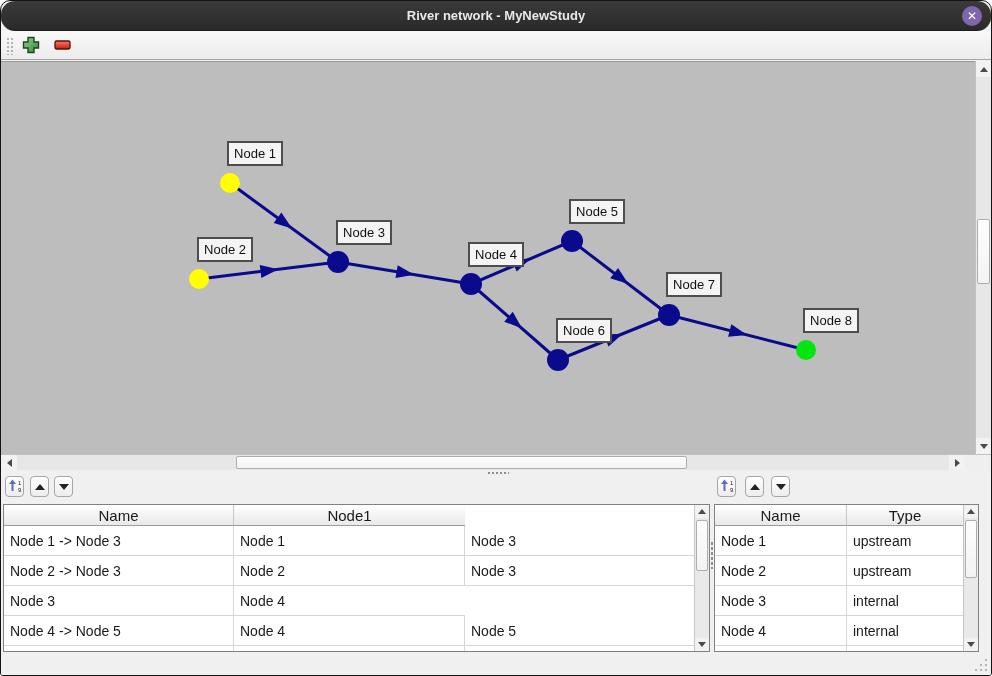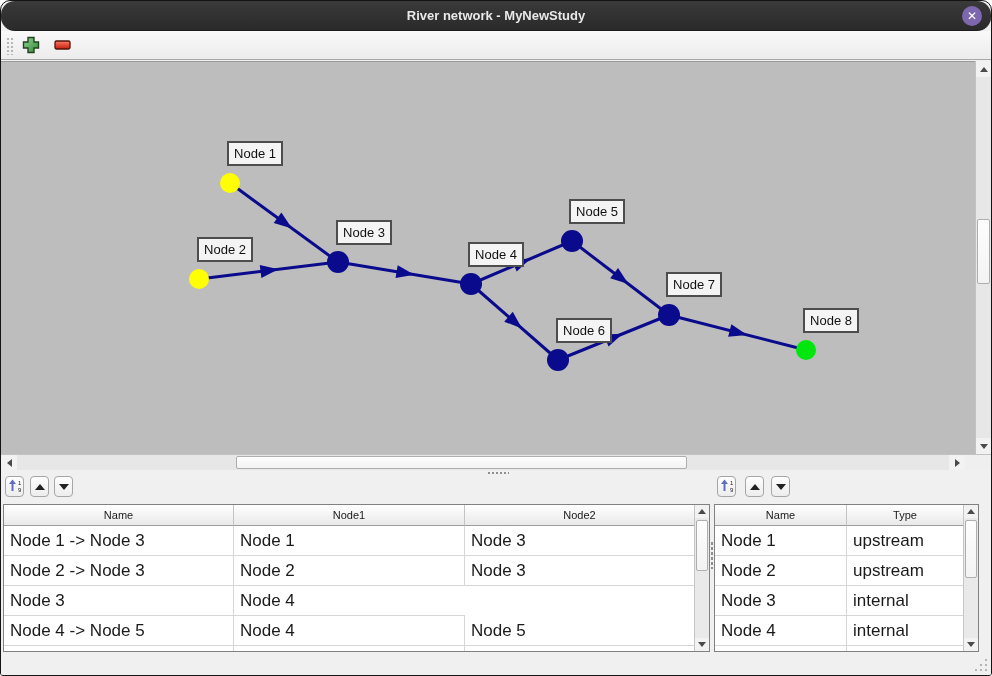--- a/index.html
+++ b/index.html
@@ -50,25 +50,25 @@
   .mini-up{width:0;height:0;border-left:5px solid transparent;border-right:5px solid transparent;border-bottom:6px solid #222222;}
   .mini-down{width:0;height:0;border-left:5px solid transparent;border-right:5px solid transparent;border-top:6px solid #222222;}
   
   .frame{position:absolute;top:503px;height:148px;border:1px solid #818181;background:#ffffff;overflow:hidden;}
   .frame-left{left:2px;width:707px;}
   .frame-right{left:713px;width:265px;}
   .dtable{position:absolute;left:0;top:0;bottom:0;right:15px;background:#ffffff;overflow:hidden;}
   .thead,.tr{display:grid;grid-template-columns:var(--cols);}
   .thead{height:21px;}
   .th{background:linear-gradient(#ffffff,#e9e9e9);border-right:1px solid #c4c4c4;border-bottom:1px solid #9c9c9c;
-    display:flex;align-items:center;justify-content:center;font-size:11px;}
+    display:flex;align-items:center;justify-content:center;font-size:15px;}
   .th:last-child{border-right:none;}
   .tr{height:30px;}
   .tr.partial{height:6px;}
-  .td{border-right:1px solid #d6d6d6;border-bottom:1px solid #d6d6d6;display:flex;align-items:center;padding-left:6px;font-size:17px;}
+  .td{border-right:1px solid #d6d6d6;border-bottom:1px solid #d6d6d6;display:flex;align-items:center;padding-left:6px;font-size:14px;}
   .td:last-child{border-right:none;}
   .tscroll{position:absolute;right:0;top:0;bottom:0;width:15px;background:#e9e9e9;border-left:1px solid #c6c6c6;}
   .tscroll .sb-btn{left:0;width:14px;height:13px;}
   
   .bottom-strip{position:absolute;left:0;top:651px;width:992px;height:23px;background:#f0f0f0;}
   .size-grip{position:absolute;right:5px;bottom:4px;width:14px;height:14px;}
 </style>
 </head>
 <body>
 
@@ -243,21 +243,20 @@
     </div>
   <div class="mini-btn" style="left:770px;">
       <span class="mini-down"></span>
     </div>
 
   <div class="frame frame-left">
     <div class="dtable" style="--cols:230px 231px 1fr;">
         <div class="thead">
           <div class="th">Name</div>
           <div class="th">Node1</div>
-          <div class="th">Node2</div>
         </div>
         <div class="tr">
           <div class="td">Node 1 -&gt; Node 3</div>
           <div class="td">Node 1</div>
           <div class="td">Node 3</div>
         </div>
         <div class="tr">
           <div class="td">Node 2 -&gt; Node 3</div>
           <div class="td">Node 2</div>
           <div class="td">Node 3</div>

